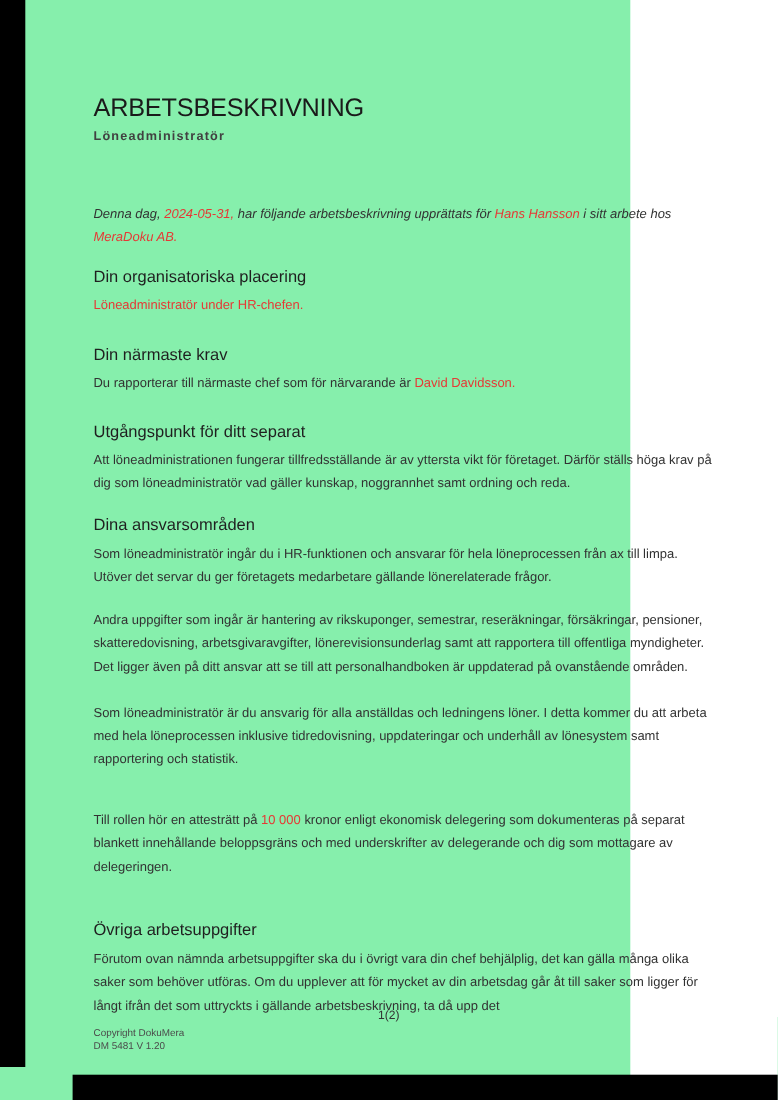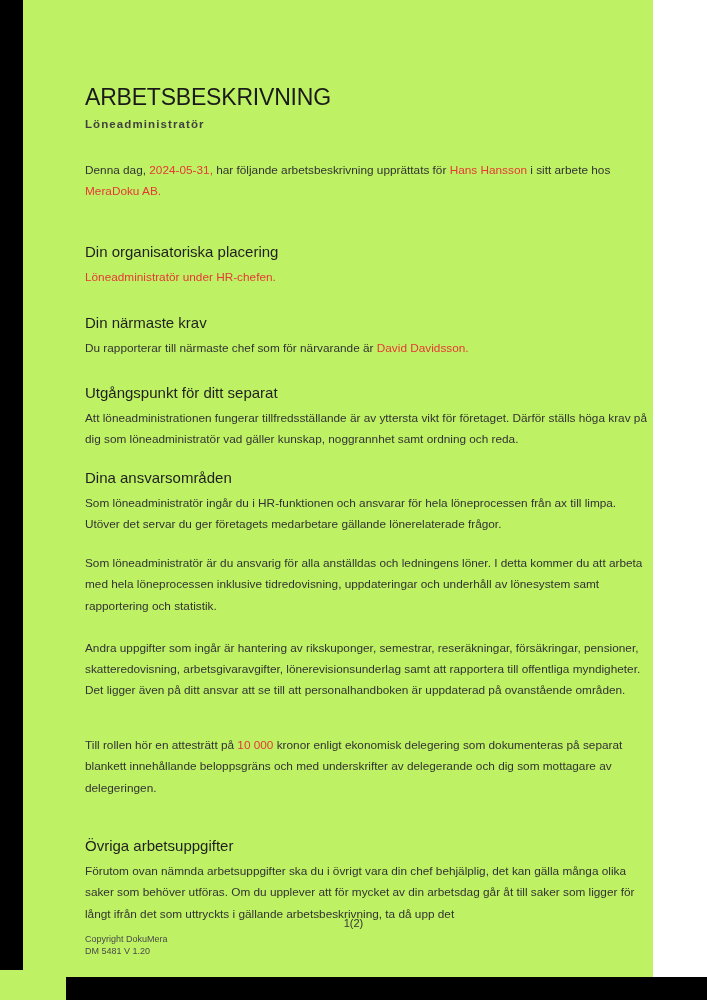--- a/index.html
+++ b/index.html
@@ -4,22 +4,22 @@
 <style>
   html, body { margin: 0; padding: 0; }
   body {
     width: 707px; height: 1000px;
     background: #ffffff;
     font-family: "Liberation Sans", sans-serif;
     overflow: hidden;
   }
   #canvas {
     position: relative;
-    width: 653px; height: 1000px;
-    background: #bef264;
+    width: 573px; height: 1000px;
+    background: #86efac;
   }
   .edge-left {
     position: absolute; left: 0; top: 0;
     width: 23px; height: 970px;
     background: #000000;
   }
   .edge-bottom {
     position: absolute; left: 66px; top: 977px;
     width: 641px; height: 23px;
     background: #000000;
@@ -67,41 +67,41 @@
 <body>
 
 <div id="canvas">
   <div class="edge-left"></div>
   <div class="edge-bottom"></div>
 
   <h1 class="doc-title">ARBETSBESKRIVNING</h1>
   <div class="doc-subtitle">Löneadministratör</div>
 
   <div class="layer">
-    <p class="intro-p" id="intro-p" style="position:absolute; top:160px; width:100%;"><span>Denna dag, </span><span class="red">2024-05-31,</span><span> har följande arbetsbeskrivning upprättats för </span><span class="red">Hans Hansson</span><span> i sitt arbete hos </span><span class="red">MeraDoku AB.</span></p>
+    <p class="intro-p" id="intro-p" style="position:absolute; top:184px; width:100%;font-style:italic;"><span>Denna dag, </span><span class="red">2024-05-31,</span><span> har följande arbetsbeskrivning upprättats för </span><span class="red">Hans Hansson</span><span> i sitt arbete hos </span><span class="red">MeraDoku AB.</span></p>
     <div id="sections-root">
         <section class="doc-section" style="top: 242px;">
           <h2>Din organisatoriska placering</h2>
           <p><span class="red">Löneadministratör under HR-chefen.</span></p>
         </section>
         <section class="doc-section" style="top: 313px;">
           <h2>Din närmaste krav</h2>
           <p><span>Du rapporterar till närmaste chef som för närvarande är </span><span class="red">David Davidsson.</span></p>
         </section>
         <section class="doc-section" style="top: 383px;">
           <h2>Utgångspunkt för ditt separat</h2>
           <p><span>Att löneadministrationen fungerar tillfredsställande är av yttersta vikt för företaget. Därför ställs höga krav på dig som löneadministratör vad gäller kunskap, noggrannhet samt ordning och reda.</span></p>
         </section>
         <section class="doc-section" style="top: 468px;">
           <h2>Dina ansvarsområden</h2>
           <p><span>Som löneadministratör ingår du i HR-funktionen och ansvarar för hela löneprocessen från ax till limpa. Utöver det servar du ger företagets medarbetare gällande lönerelaterade frågor.</span></p>
         </section>
         <section class="doc-section" style="top: 553px;">
+          <p><span>Andra uppgifter som ingår är hantering av rikskuponger, semestrar, reseräkningar, försäkringar, pensioner, skatteredovisning, arbetsgivaravgifter, lönerevisionsunderlag samt att rapportera till offentliga myndigheter. Det ligger även på ditt ansvar att se till att personalhandboken är uppdaterad på ovanstående områden.</span></p>
           <p><span>Som löneadministratör är du ansvarig för alla anställdas och ledningens löner. I detta kommer du att arbeta med hela löneprocessen inklusive tidredovisning, uppdateringar och underhåll av lönesystem samt rapportering och statistik.</span></p>
-          <p><span>Andra uppgifter som ingår är hantering av rikskuponger, semestrar, reseräkningar, försäkringar, pensioner, skatteredovisning, arbetsgivaravgifter, lönerevisionsunderlag samt att rapportera till offentliga myndigheter. Det ligger även på ditt ansvar att se till att personalhandboken är uppdaterad på ovanstående områden.</span></p>
         </section>
         <section class="doc-section" style="top: 735px;">
           <p><span>Till rollen hör en attesträtt på </span><span class="red">10 000</span><span> kronor enligt ekonomisk delegering som dokumenteras på separat blankett innehållande beloppsgräns och med underskrifter av delegerande och dig som mottagare av delegeringen.</span></p>
         </section>
         <section class="doc-section" style="top: 836px;">
           <h2>Övriga arbetsuppgifter</h2>
           <p><span>Förutom ovan nämnda arbetsuppgifter ska du i övrigt vara din chef behjälplig, det kan gälla många olika saker som behöver utföras. Om du upplever att för mycket av din arbetsdag går åt till saker som ligger för långt ifrån det som uttryckts i gällande arbetsbeskrivning, ta då upp det</span></p>
         </section>
       </div>
   </div>

